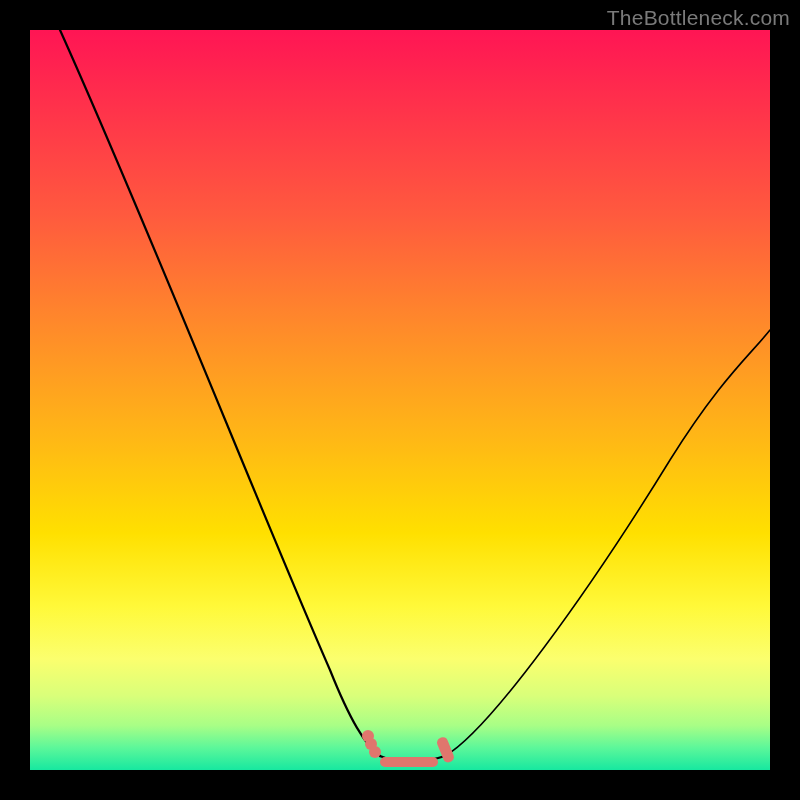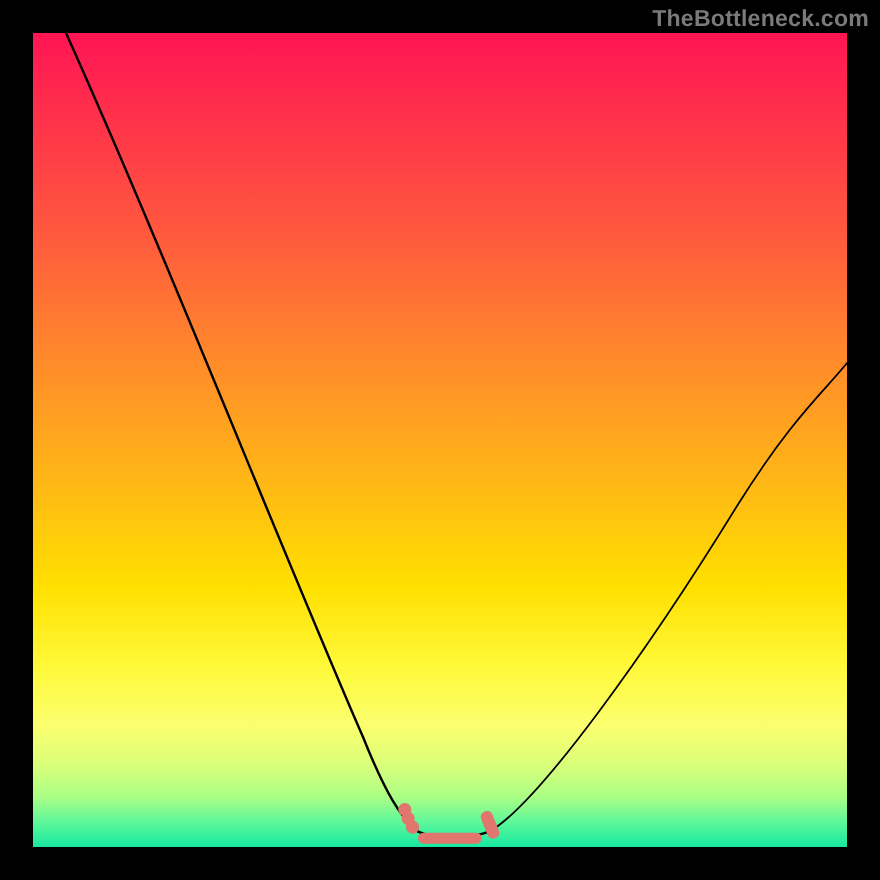--- a/index.html
+++ b/index.html
@@ -11,21 +11,20 @@
     overflow: hidden;
     font-family: Arial, Helvetica, sans-serif;
   }
   .frame {
     position: absolute;
     left: 0;
     top: 0;
     width: 800px;
     height: 800px;
     background: #000;
-    font-weight: bold;
   }
   .plot {
     position: absolute;
     left: 30px;
     top: 30px;
     width: 740px;
     height: 740px;
     
     background: linear-gradient(
       to bottom,

